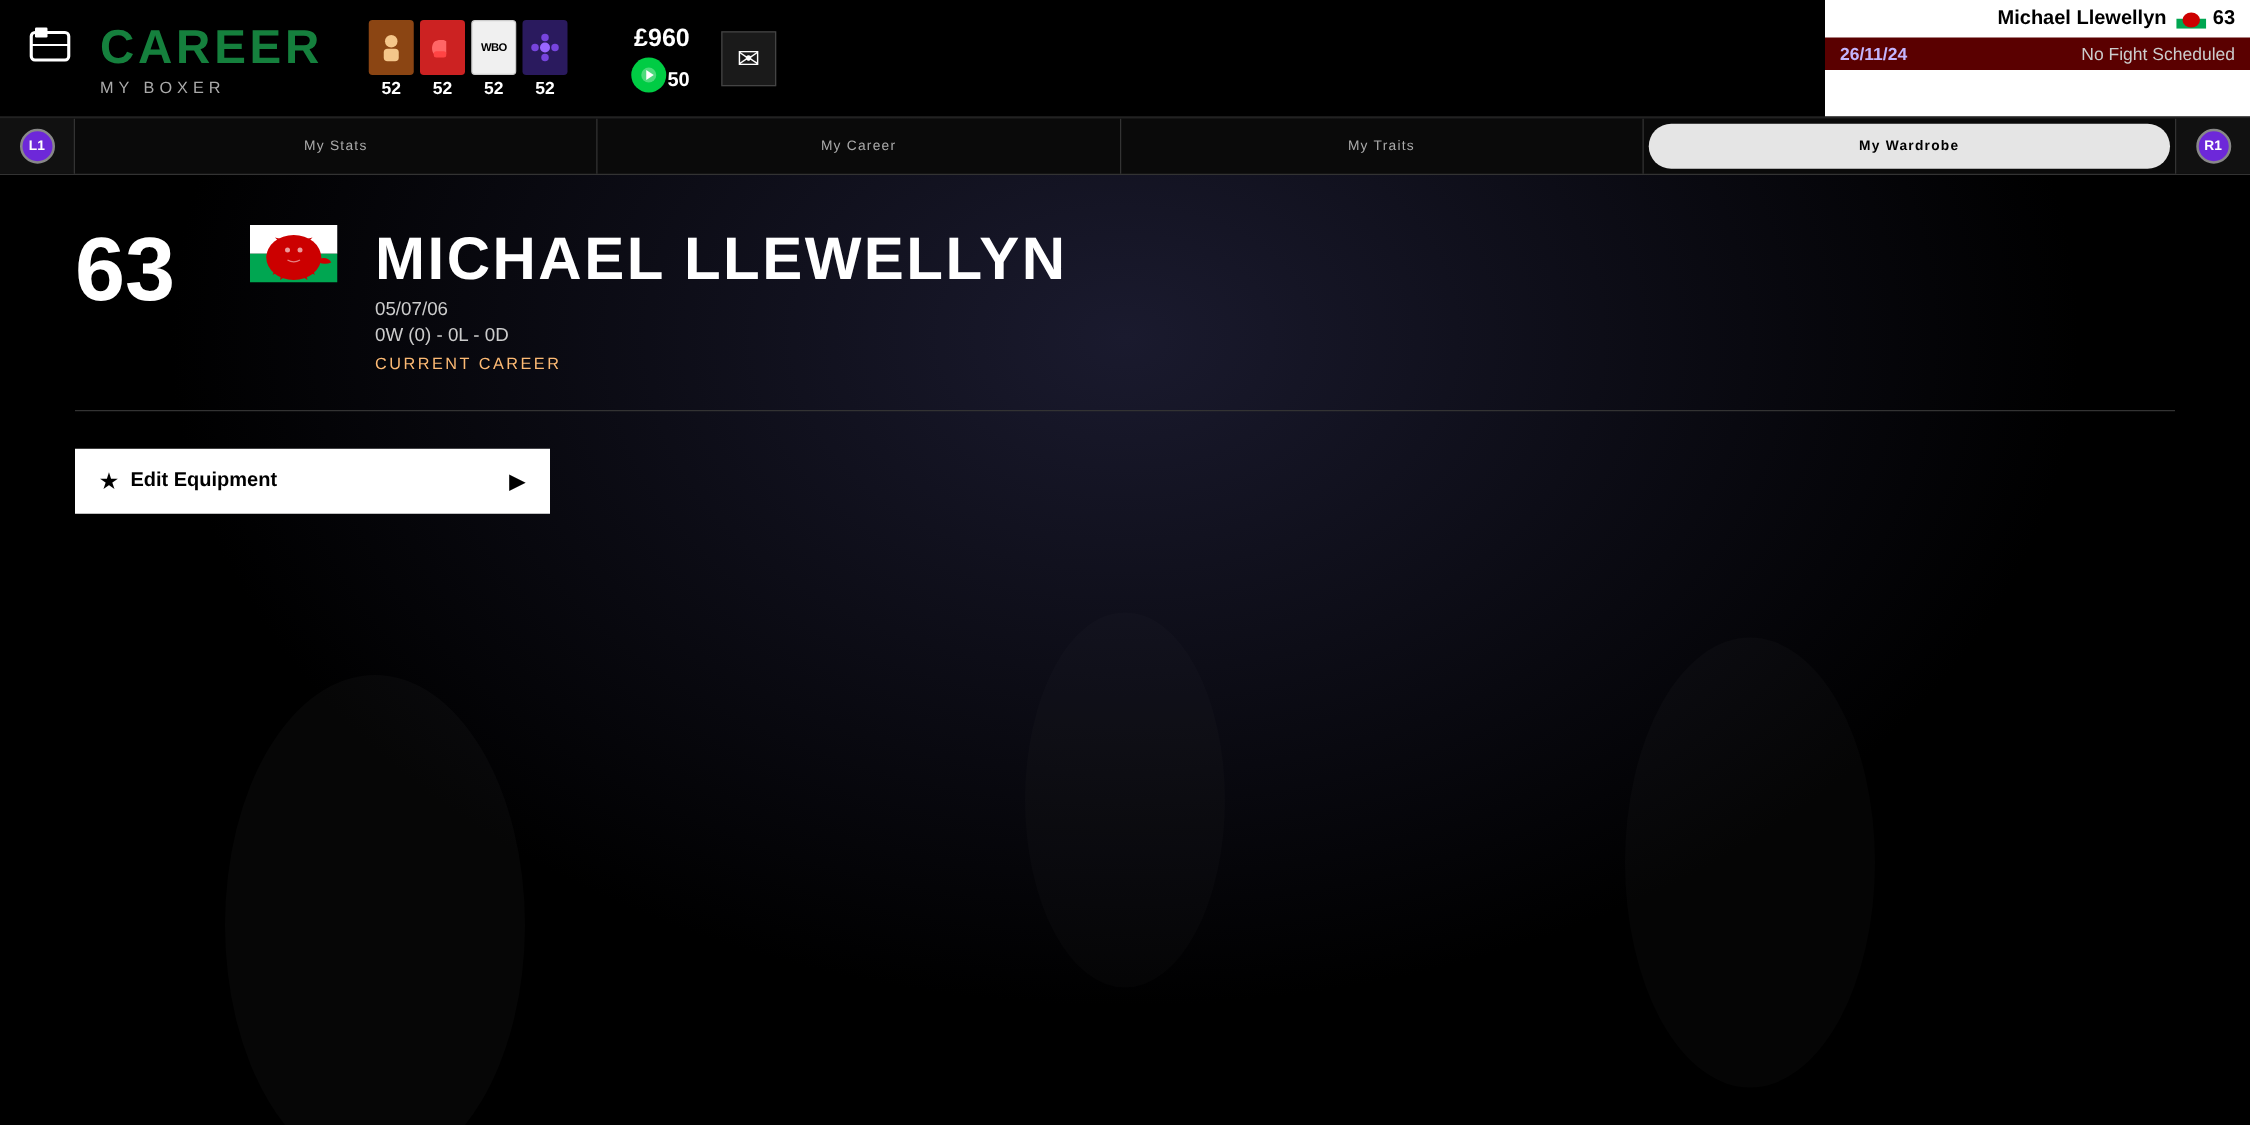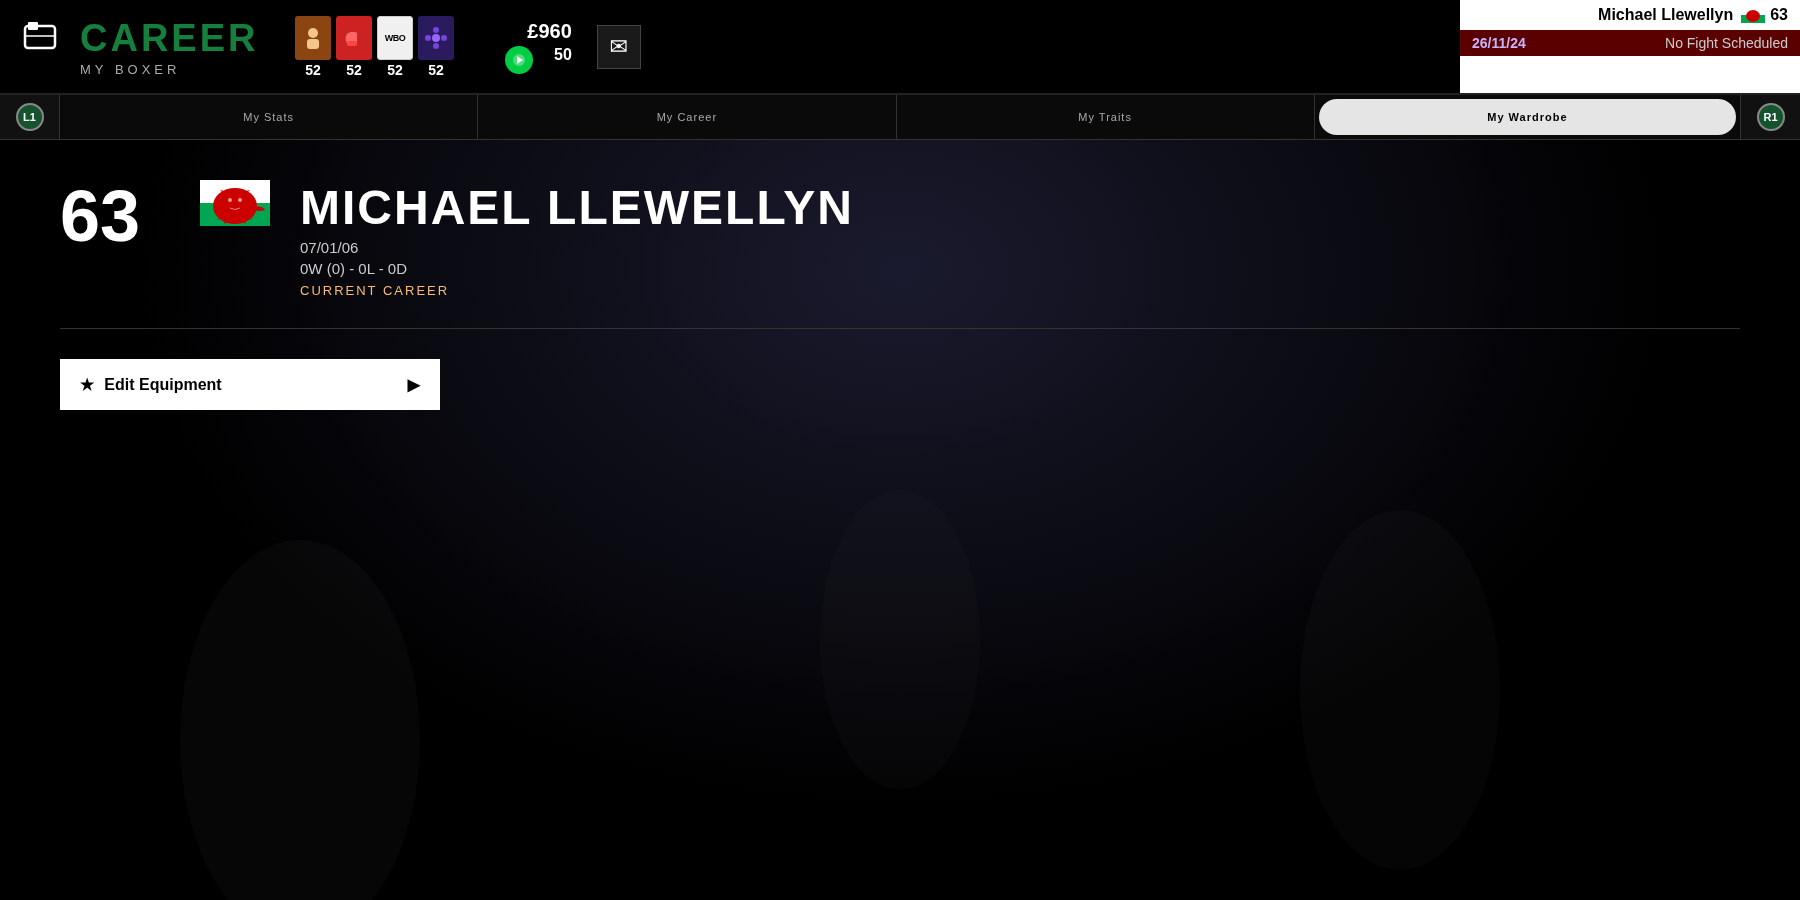--- a/index.html
+++ b/index.html
@@ -116,22 +116,22 @@
     }
 
     .money-amount {
       font-size: 20px;
       font-weight: bold;
       color: #fff;
     }
 
     .green-stat-row {
       display: flex;
-      align-items: flex-start;
-      gap: 21px;
+      align-items: flex-end;
+      gap: 1px;
       margin-top: 3px;
     }
 
     .green-circle-icon {
       width: 28px;
       height: 28px;
       background: #00cc44;
       border-radius: 50%;
       display: flex;
       align-items: center;
@@ -232,21 +232,21 @@
 
     .nav-button-side-right {
       border-left: 1px solid #333;
       border-right: none;
     }
 
     .controller-btn {
       width: 28px;
       height: 28px;
       border-radius: 50%;
-      background: #14532d;
+      background: #6d28d9;
       display: flex;
       align-items: center;
       justify-content: center;
       font-size: 11px;
       font-weight: bold;
       color: #fff;
       border: 2px solid #888;
     }
 
     .tab-item {
@@ -560,21 +560,21 @@
         <path d="M22 32 L18 40 L25 36Z" fill="#cc0000"></path>
         <path d="M48 32 L52 40 L45 36Z" fill="#cc0000"></path>
         <path d="M26 36 L24 44 L30 40Z" fill="#cc0000"></path>
         <path d="M44 36 L46 44 L40 40Z" fill="#cc0000"></path>
 
         <path d="M52 28 Q62 24 65 30 Q60 32 55 30Z" fill="#cc0000"></path>
       </svg>
 
       <div class="boxer-details">
         <div class="boxer-name">MICHAEL LLEWELLYN</div>
-        <div class="boxer-dob">07/01/06</div>
+        <div class="boxer-dob">05/07/06</div>
         <div class="boxer-record">0W (0) - 0L - 0D</div>
         <div class="boxer-career-label">CURRENT CAREER</div>
       </div>
 
     </div>
 
     <div class="divider-line"></div>
 
     <button class="edit-equipment-btn">
       <div style="display:flex; align-items:center;">

